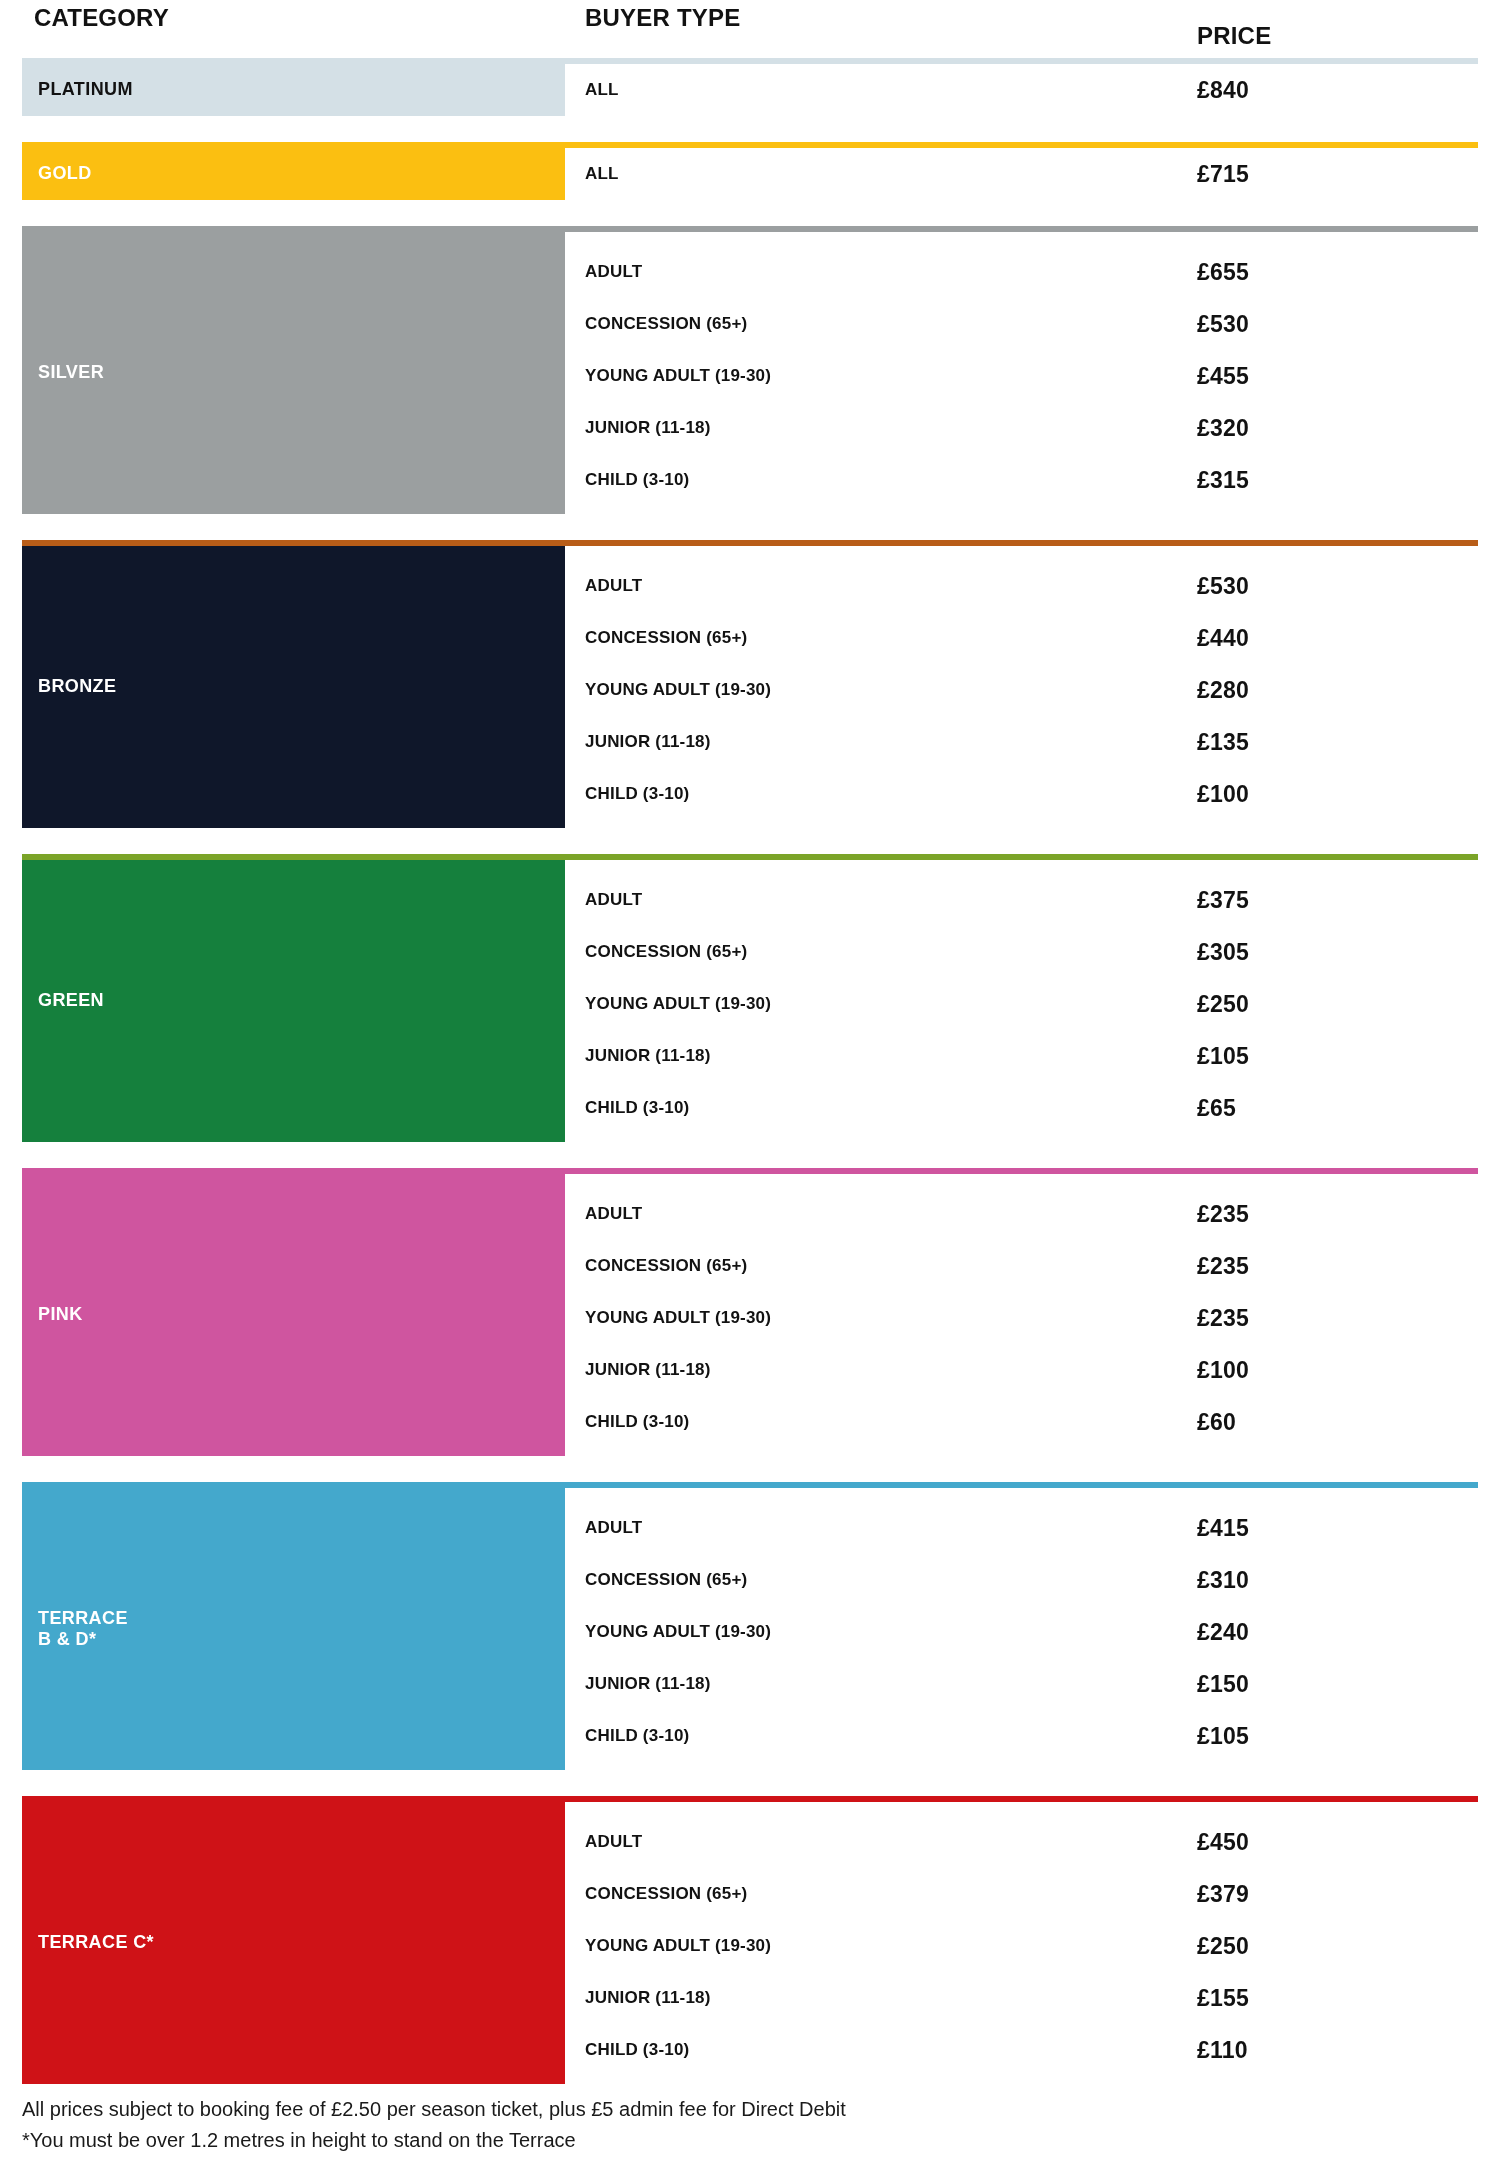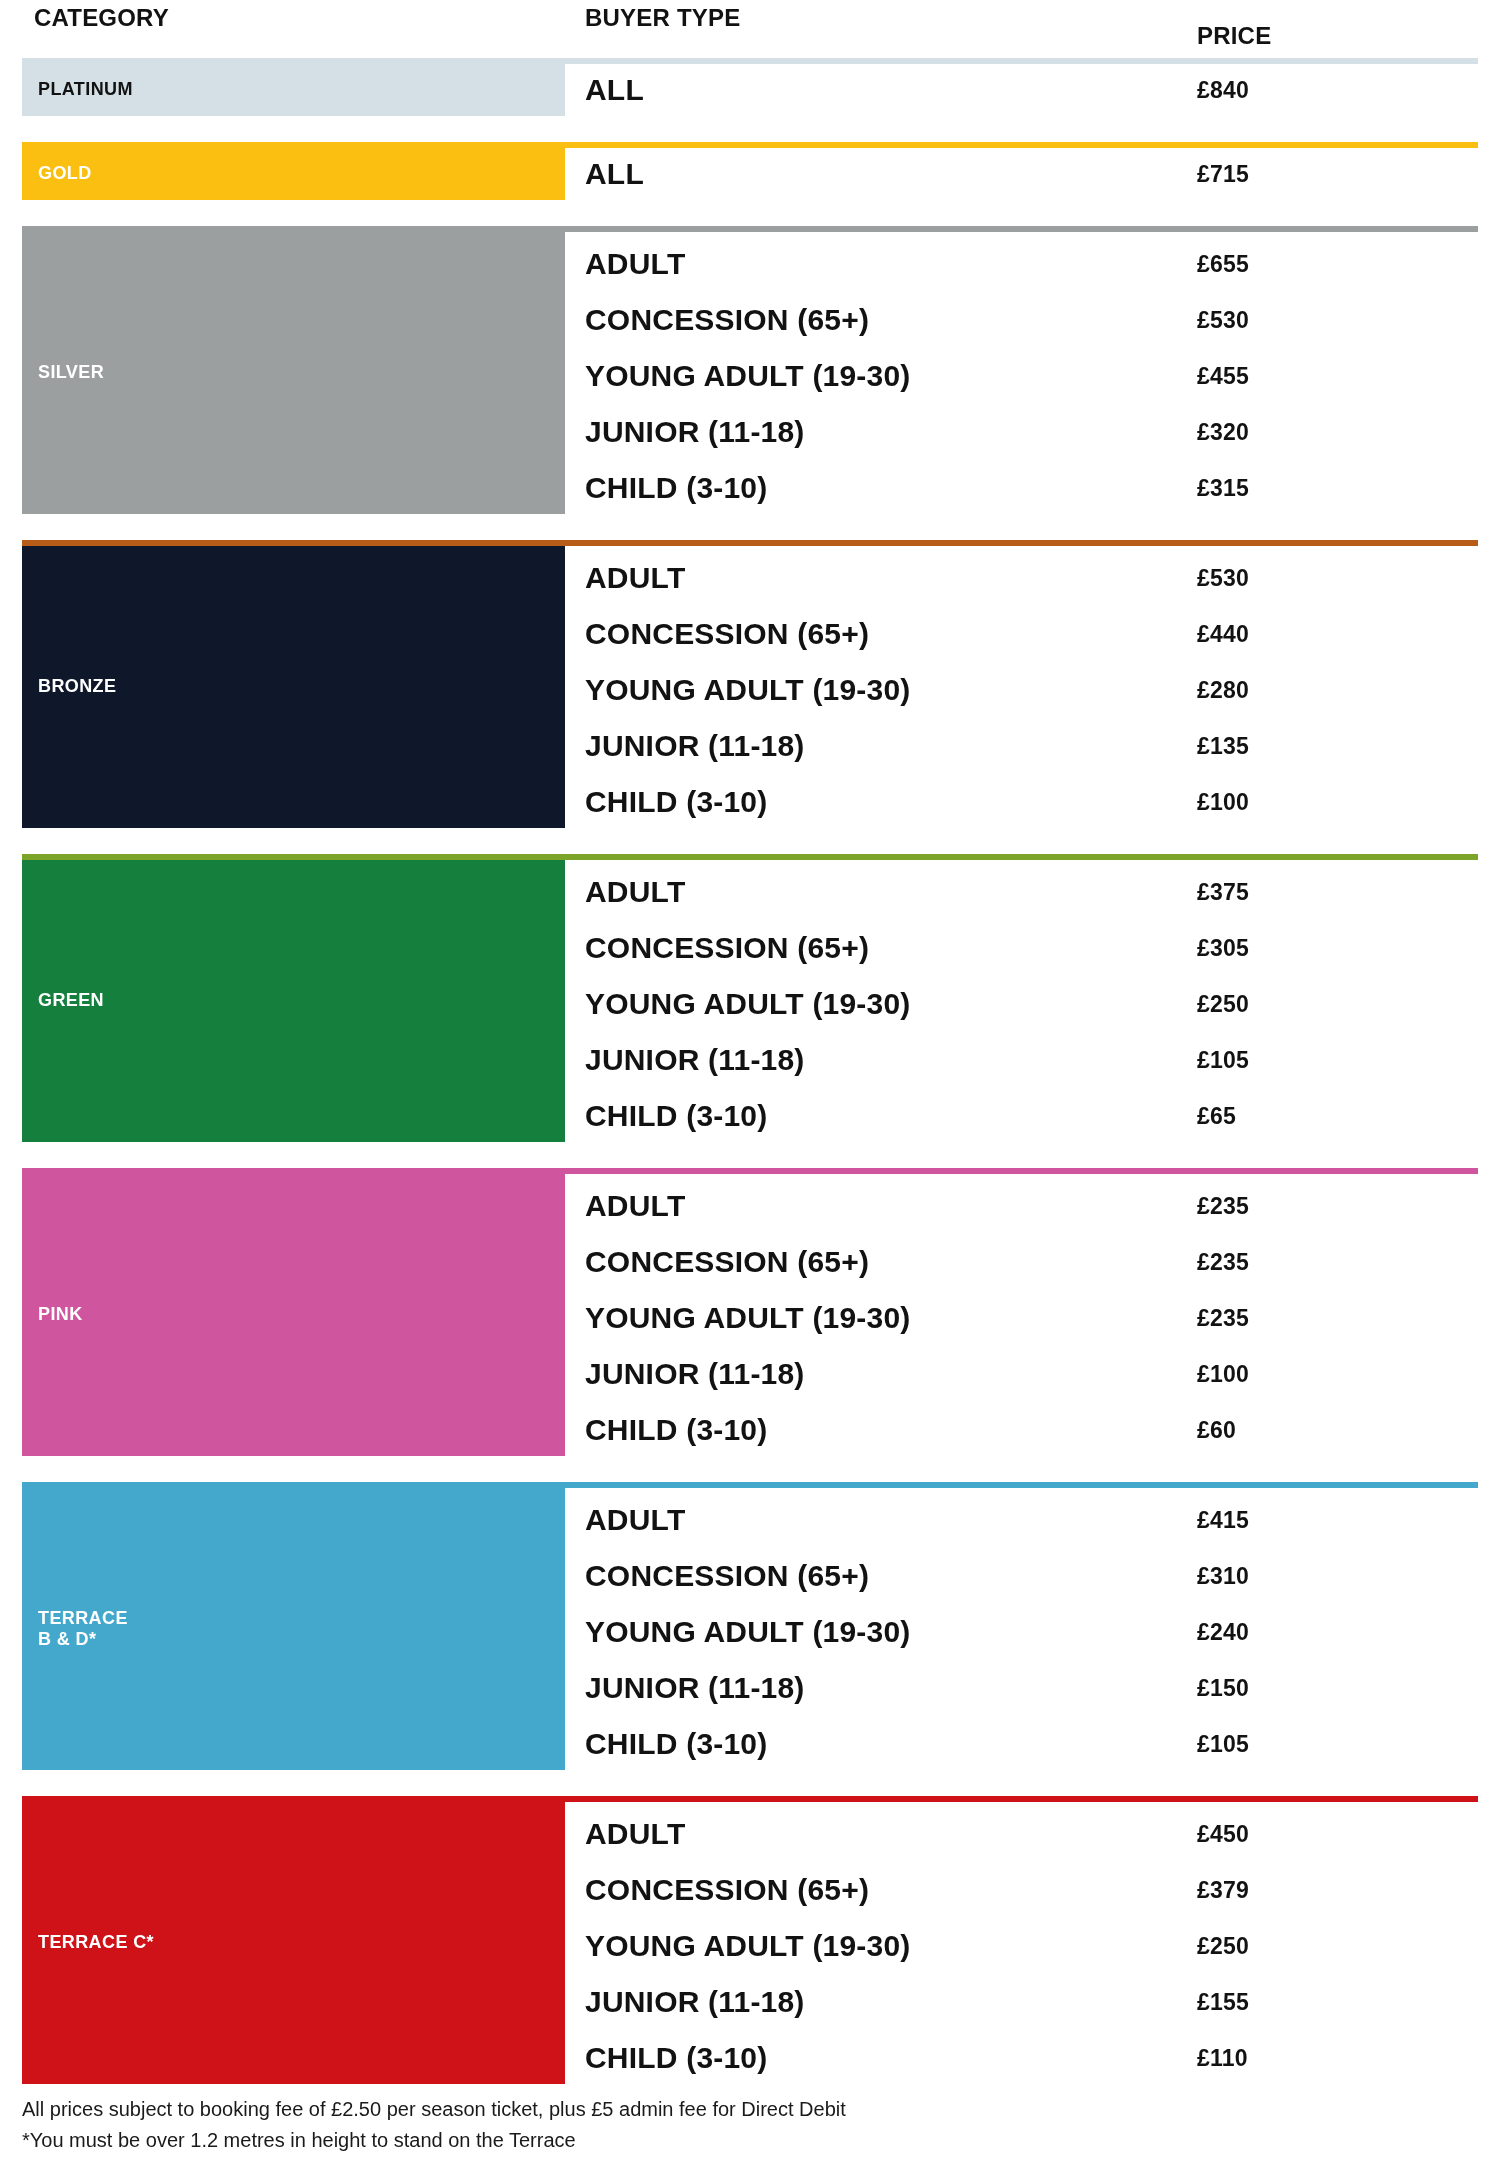--- a/index.html
+++ b/index.html
@@ -87,21 +87,21 @@
 
   .prow {
     display: flex;
     align-items: center;
   }
 
   .buyer {
     flex: 0 0 612px;
     padding-left: 20px;
     font-weight: 700;
-    font-size: 30px;
+    font-size: 17px;
     letter-spacing: 0.2px;
     color: #121212;
     text-transform: uppercase;
   }
 
   .price {
     flex: 1 1 auto;
     padding-left: 20px;
     font-weight: 700;
     font-size: 23px;
@@ -110,21 +110,21 @@
   }
 
   
   .section.single .swatch  { height: 52px; }
   .section.single .rows    { height: 52px; }
   .section.single .prow    { height: 52px; }
   .section.single          { margin-bottom: 26px; }
 
   
   .section.multi .swatch   { height: 282px; }
-  .section.multi .rows     { height: 282px; justify-content: space-between; }
+  .section.multi .rows     { height: 282px; }
   .section.multi .prow     { height: 52px; }
   .section.multi           { margin-bottom: 26px; }
 
   .section.multi .rows { padding-top: 6px; }
 
   
   .footnotes {
     position: absolute;
     left: 22px;
     bottom: 14px;

